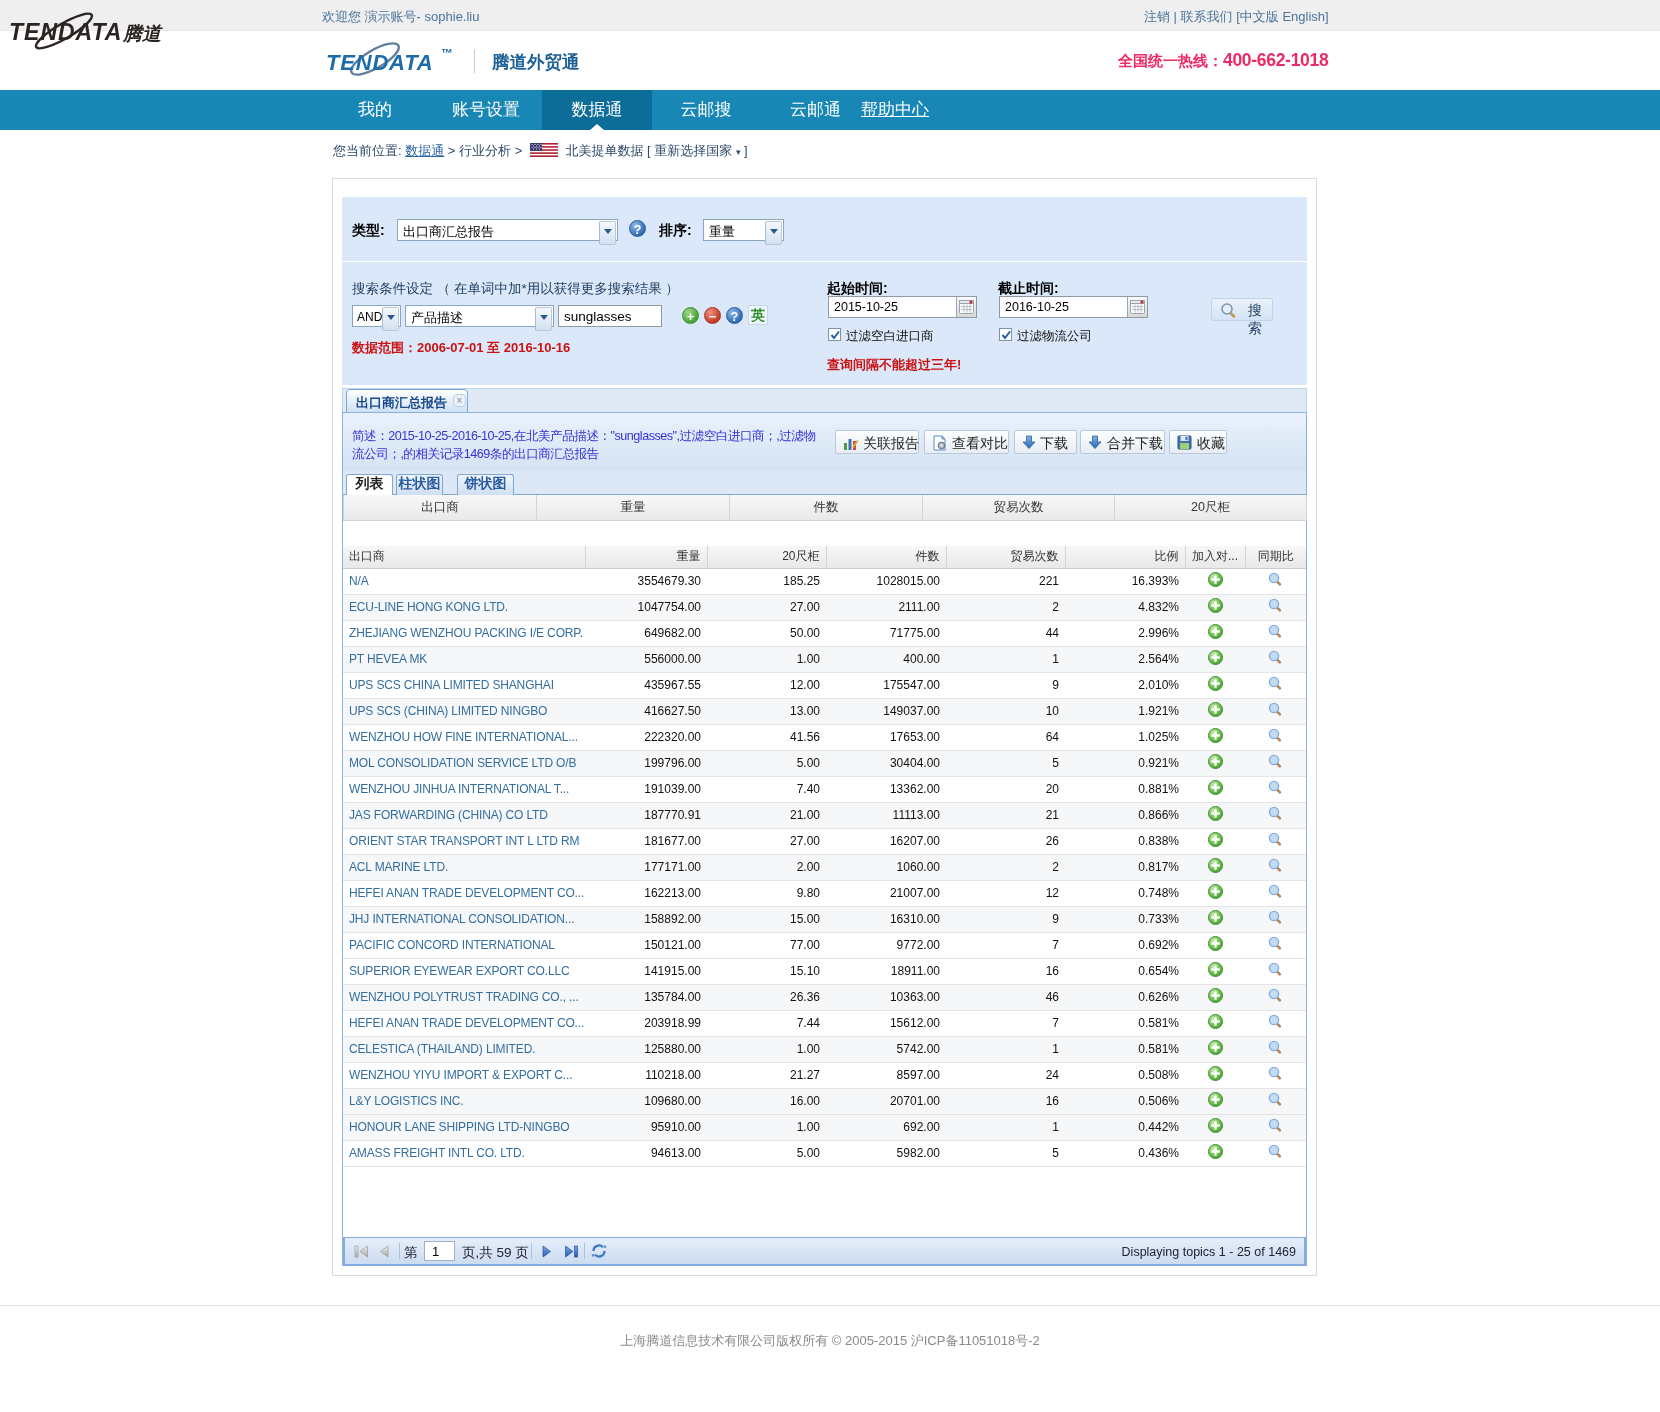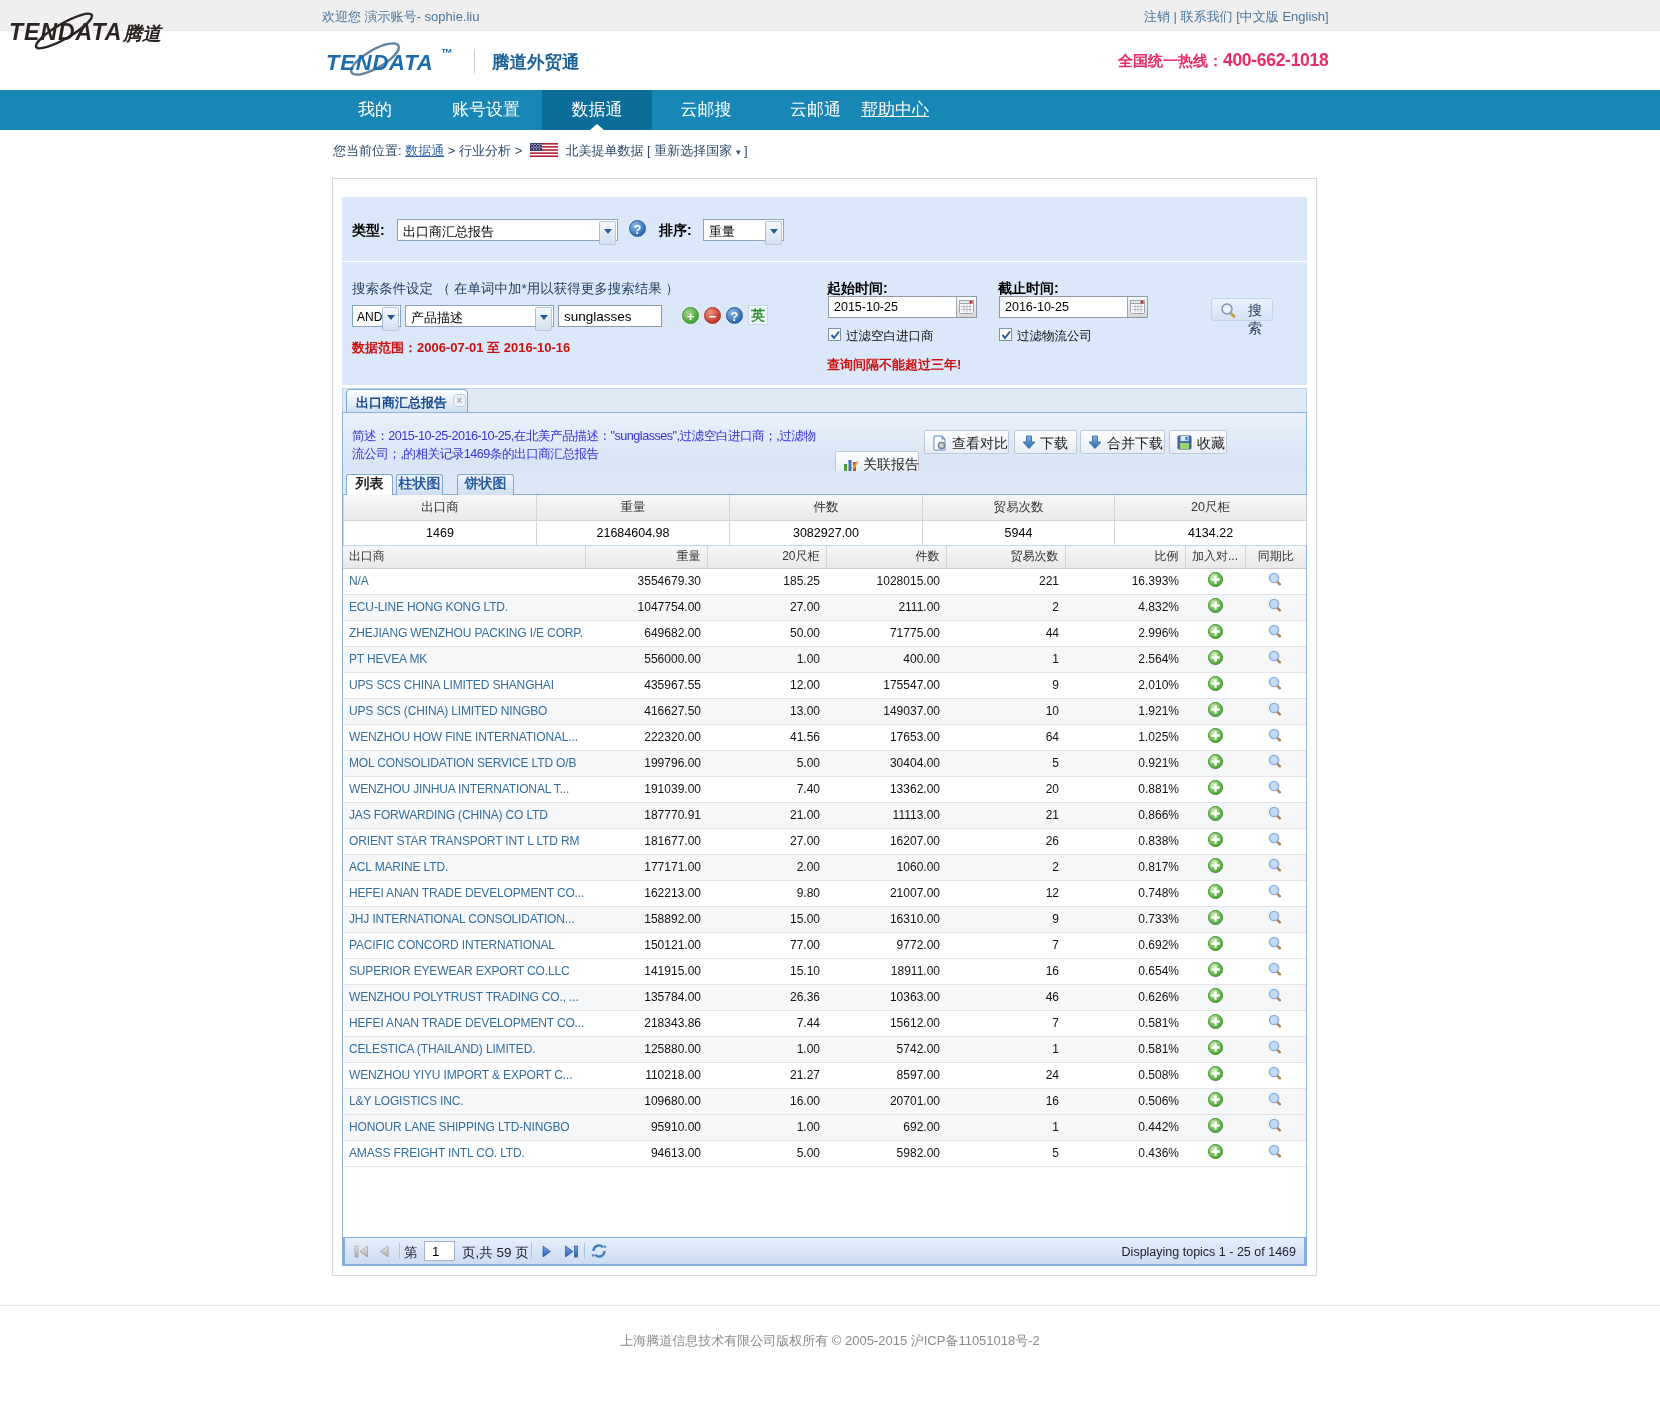--- a/index.html
+++ b/index.html
@@ -234,21 +234,21 @@
 </div>
 <div class="tabrow">
       <div class="bigtab">
         <span>出口商汇总报告</span>
         <span class="x">×</span>
       </div>
     </div>
 <div class="mainbox">
 <div class="desc">
  <div class="t">简述：2015-10-25-2016-10-25,在北美产品描述："sunglasses",过滤空白进口商；,过滤物<br>流公司；,的相关记录1469条的出口商汇总报告</div>
- <div class="btn" style="left:492px;width:84px;margin-top:21px;">
+ <div class="btn" style="left:492px;width:84px;">
           <span class="ic"><svg width="16" height="16" viewBox="0 0 16 16">
               <rect x="1" y="8" width="3" height="7" fill="#4a9e3f"></rect>
               <rect x="5.5" y="4" width="3" height="11" fill="#3f6fb5"></rect>
               <rect x="10" y="6" width="3" height="9" fill="#c84a3a"></rect>
               <path d="M9 12 L14 5 L15.5 6 L11 13 Z" fill="#e8a33c"></path>
             </svg></span>
           <span class="bt" style="left:27px;">关联报告</span>
         </div>
  <div class="btn" style="left:581px;width:85px;">
           <span class="ic"><svg width="16" height="16" viewBox="0 0 16 16">
@@ -295,27 +295,20 @@
           <col style="width:192px;">
         </colgroup>
 <tbody>
           <tr class="h">
             <td>出口商</td>
             <td>重量</td>
             <td>件数</td>
             <td>贸易次数</td>
             <td>20尺柜</td>
           </tr>
-<tr class="v">
-            <td>1469</td>
-            <td>21684604.98</td>
-            <td>3082927.00</td>
-            <td>5944</td>
-            <td>4134.22</td>
-          </tr>
         </tbody>
       </table>
 <table class="maint">
         <colgroup>
           <col style="width:242px;">
           <col style="width:122px;">
           <col style="width:119px;">
           <col style="width:120px;">
           <col style="width:119px;">
           <col style="width:120px;">
@@ -617,21 +610,21 @@
                 <rect x="6.3" y="3.2" width="2.4" height="8.6" rx="0.5" fill="#fff"></rect>
                 <rect x="3.2" y="6.3" width="8.6" height="2.4" rx="0.5" fill="#fff"></rect>
               </svg></td>
             <td class="cc"><svg width="15" height="15" viewBox="0 0 15 15">
                 <rect x="8.2" y="8.2" width="6" height="2.6" rx="1.2" transform="rotate(45 9 9.6)" fill="#b9824e"></rect>
                 <circle cx="6" cy="6" r="4.6" fill="#c3dcf3" stroke="#86aede" stroke-width="1.4"></circle>
               </svg></td>
           </tr>
           <tr class="r">
             <td class="c1">HEFEI ANAN TRADE DEVELOPMENT CO...</td>
-            <td class="num">218343.86</td>
+            <td class="num">203918.99</td>
             <td class="num">7.44</td>
             <td class="num">15612.00</td>
             <td class="num">7</td>
             <td class="num">0.581%</td>
             <td class="cc"><svg width="15" height="15" viewBox="0 0 15 15">
                 <circle cx="7.5" cy="7.5" r="7" fill="url(#gp)" stroke="#3f8f33" stroke-width="1"></circle>
                 <rect x="6.3" y="3.2" width="2.4" height="8.6" rx="0.5" fill="#fff"></rect>
                 <rect x="3.2" y="6.3" width="8.6" height="2.4" rx="0.5" fill="#fff"></rect>
               </svg></td>
             <td class="cc"><svg width="15" height="15" viewBox="0 0 15 15">

